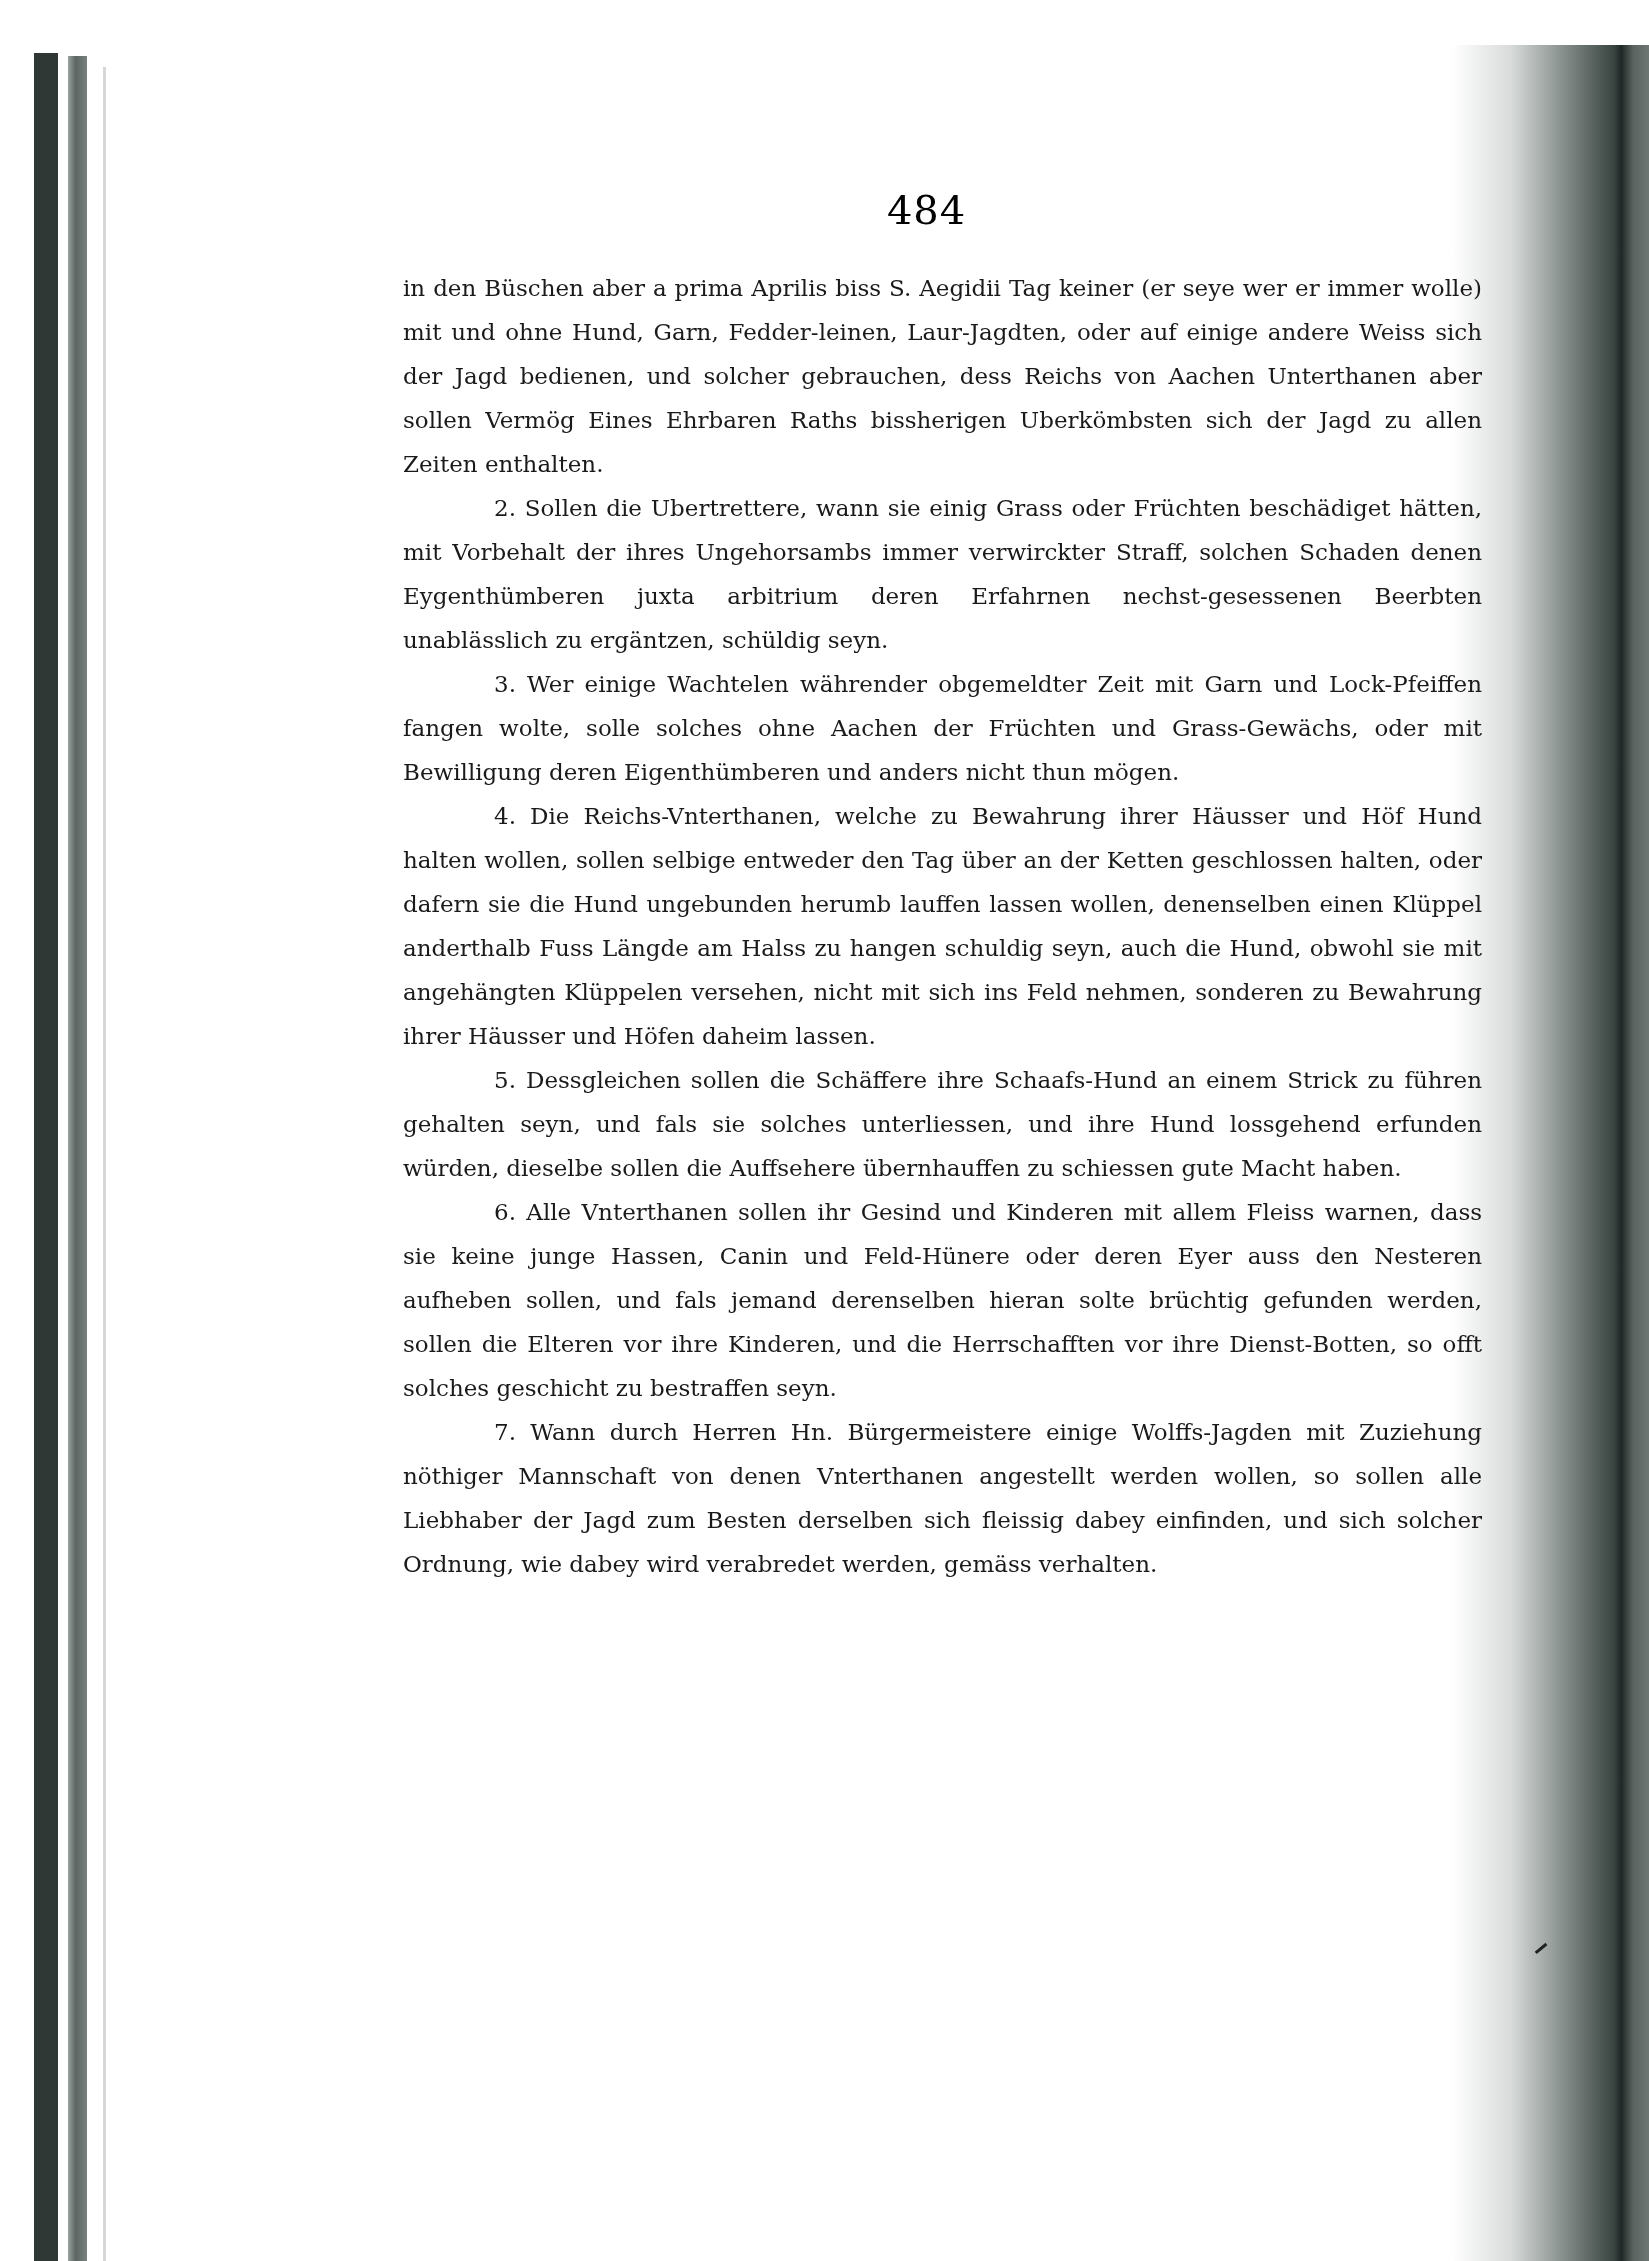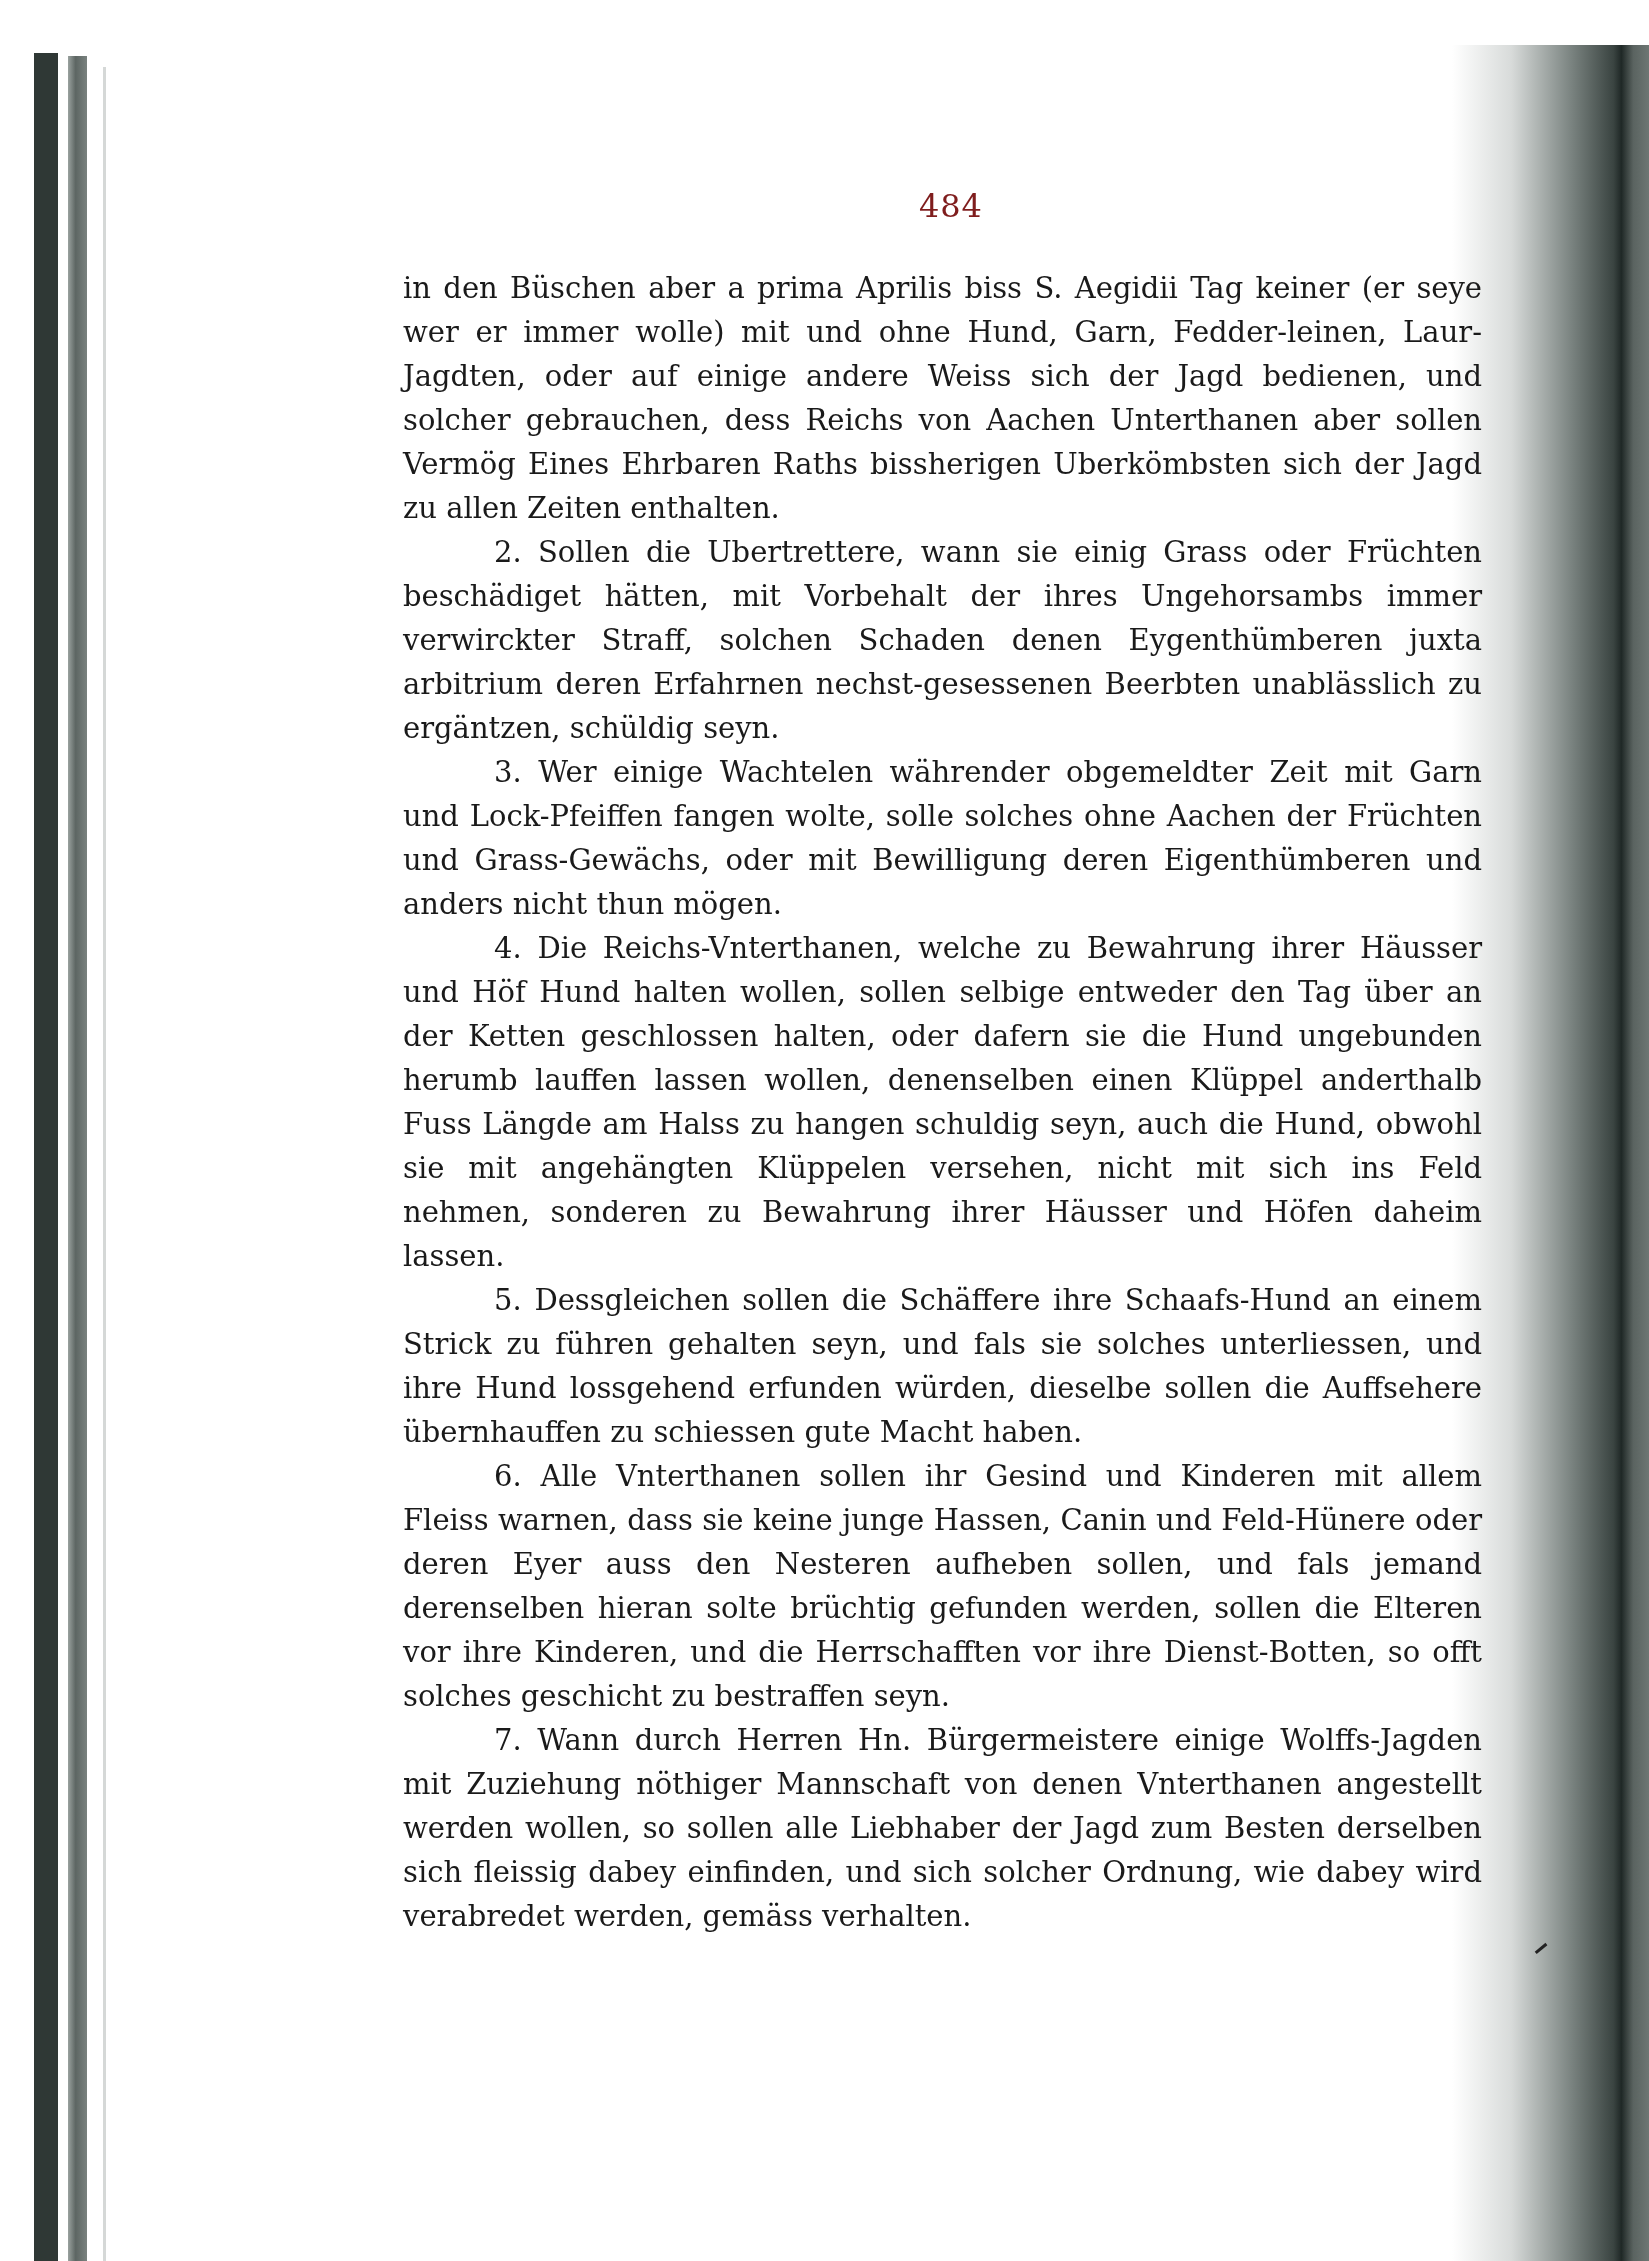--- a/index.html
+++ b/index.html
@@ -65,31 +65,31 @@
     }
     .page {
       position: absolute;
       left: 403px;
       top: 0;
       width: 1079px;
     }
     .page-number {
       position: absolute;
       top: 187px;
-      left: 516px;
-      font-size: 32px;
+      left: 484px;
+      font-size: 40px;
       letter-spacing: 0.9px;
-      color: #7f1d1d;
+      color: #000000;
     }
     .body-text {
       position: absolute;
       top: 266px;
       left: 0;
       width: 1079px;
-      font-size: 29px;
+      font-size: 23px;
       line-height: 44px;
       text-align: justify;
       text-align-last: left;
       hyphens: manual;
     }
     .para {
       margin: 0;
       text-indent: 0;
     }
     .para.numbered {

